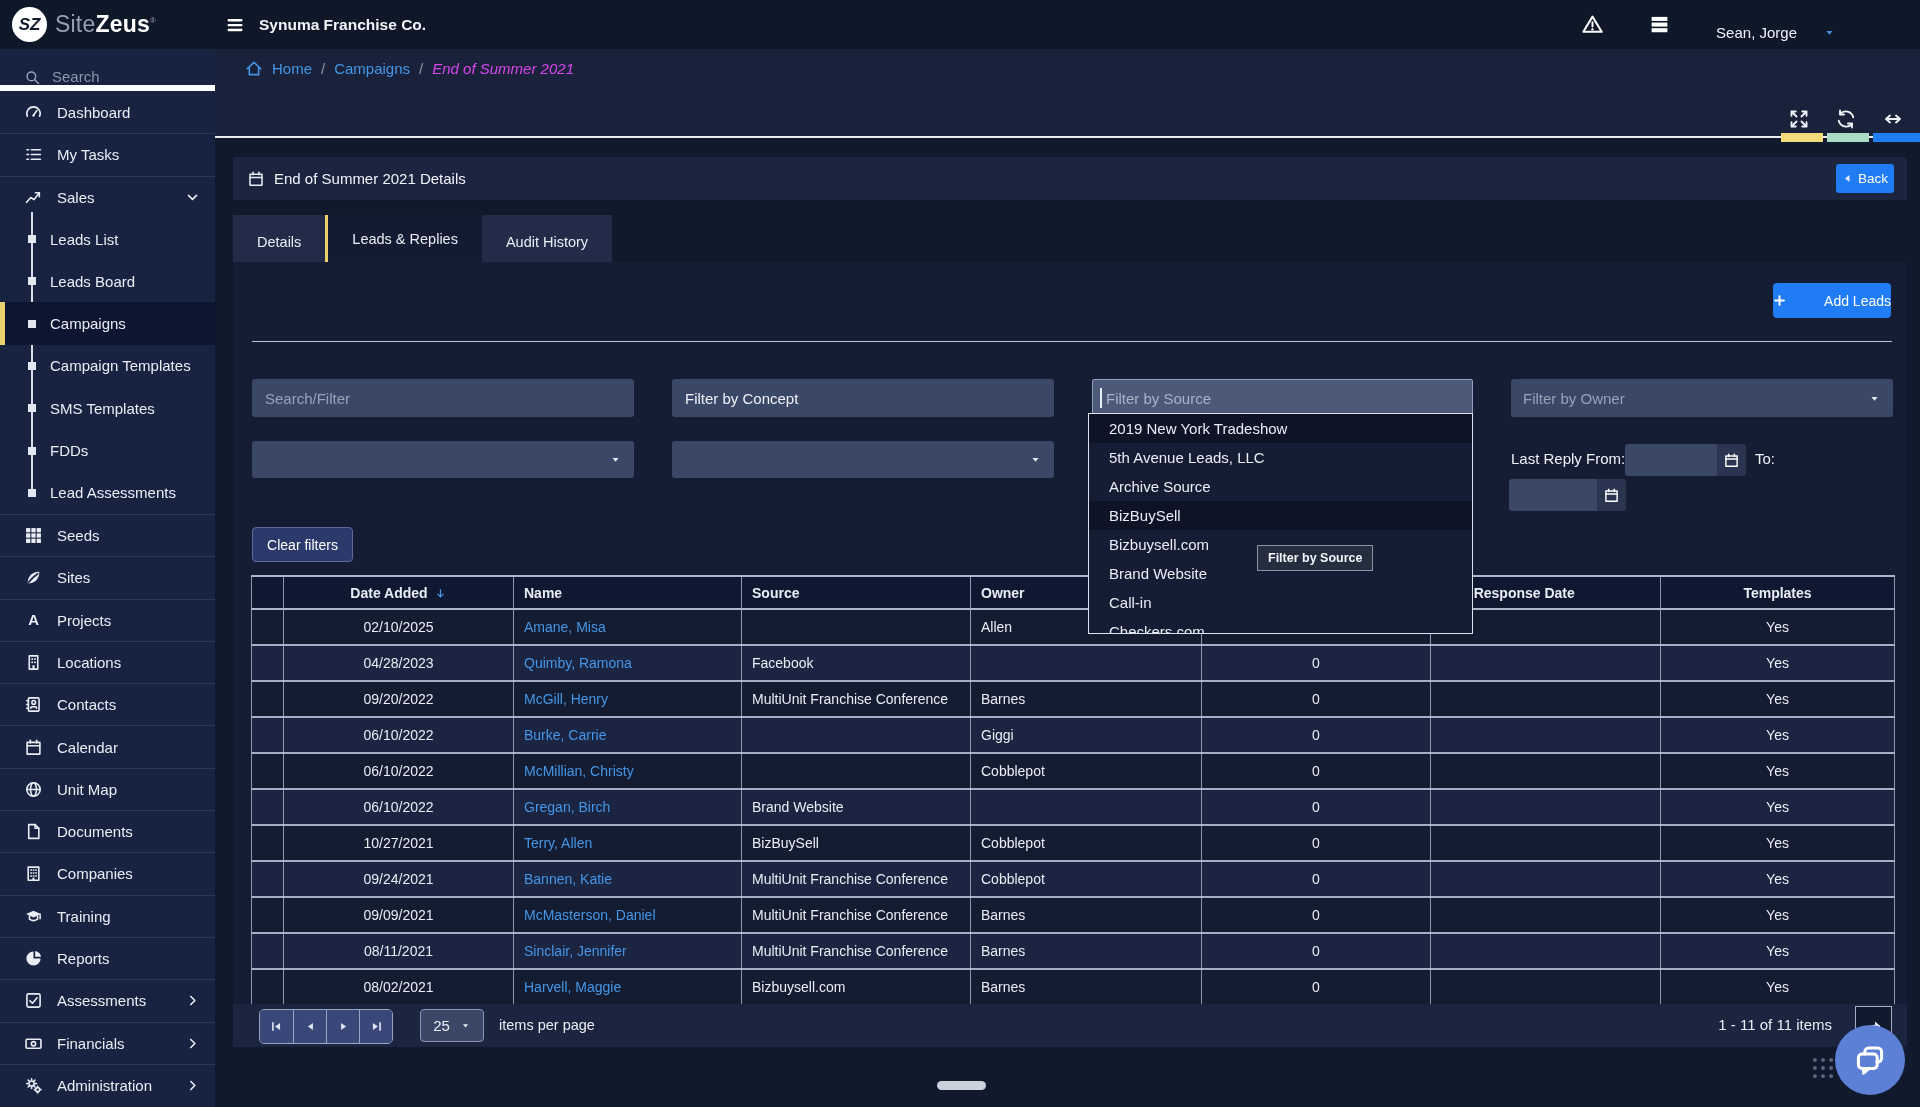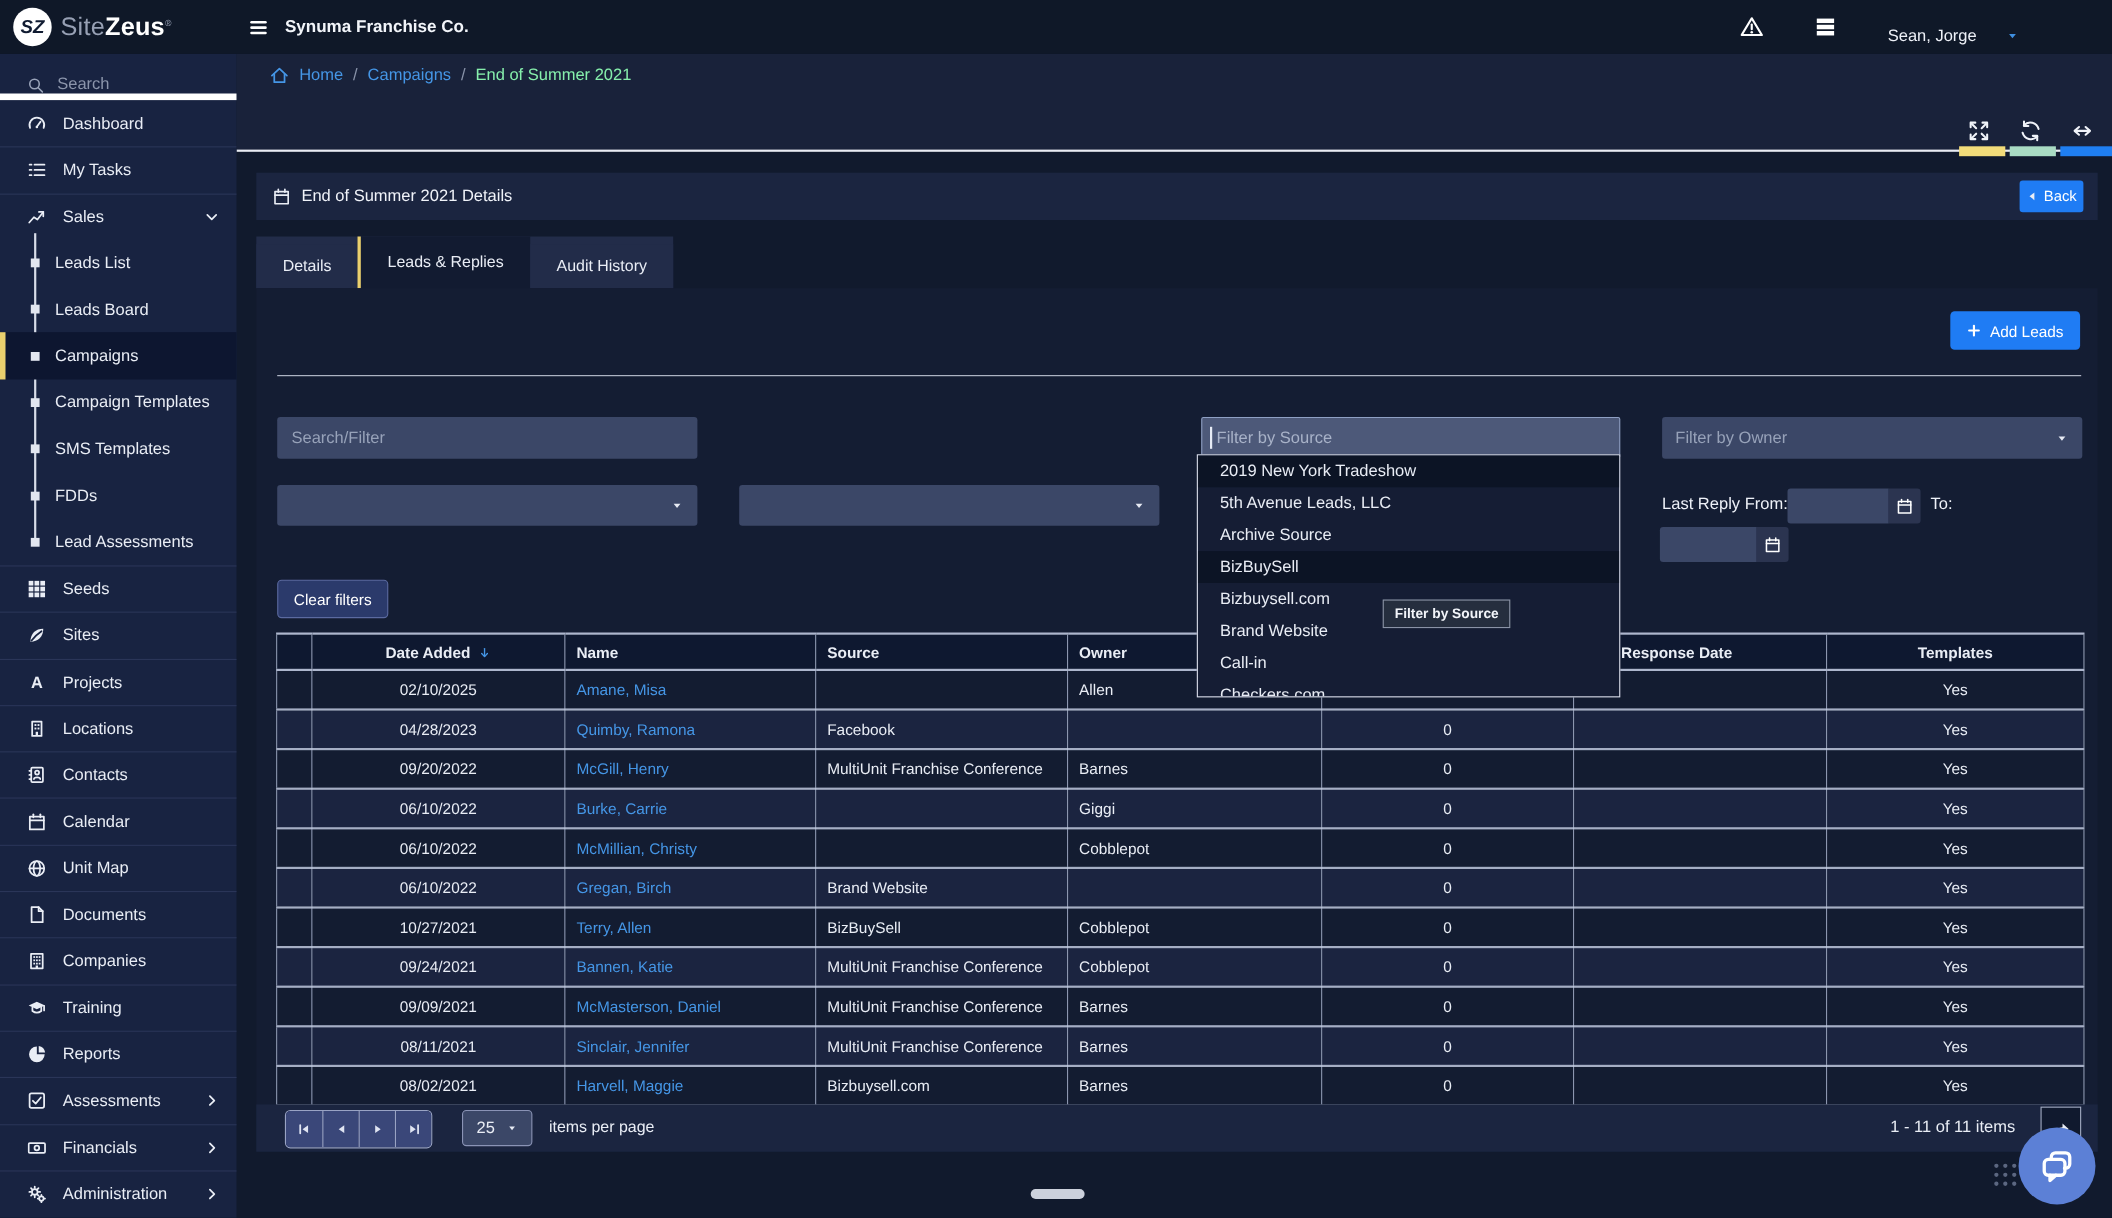--- a/index.html
+++ b/index.html
@@ -41,21 +41,21 @@
   .sb-subitem::before { content:""; position:absolute; left:28px; top:50%; margin-top:-4px; width:8px; height:8px; background:#e2e6f0; }
   .sb-subitem.active { background:#0d1630; }
   .sb-subitem.active::after { content:""; position:absolute; left:0; top:0; bottom:0; width:5px; background:#ead06e; }
 
   
   .crumb-band { position:absolute; left:215px; top:49px; width:1705px; height:88px; background:#19223a; }
   .crumbs { position:absolute; left:30px; top:11px; display:flex; align-items:center; gap:9px; font-size:15px; }
   .crumbs .ic { width:18px; height:17px; color:#4596e6; }
   .crumb-link { color:#4596e6; cursor:pointer; }
   .crumb-sep { color:#8b95ab; }
-  .crumb-cur { color:#86efac; }
+  .crumb-cur { color:#d946ef;font-style:italic; }
   .view-icons { position:absolute; right:17px; bottom:8px; display:flex; gap:27px; }
   .view-icons .ic { width:20px; height:20px; color:#f0f3f9; cursor:pointer; }
 
   .white-line { position:absolute; left:215px; top:136px; width:1705px; height:2px; background:#e9ecf3; }
   .seg { position:absolute; top:133px; height:9px; }
 
   
   .panel-head { position:absolute; left:233px; top:157px; width:1674px; height:43px; background:#1b2540; display:flex; align-items:center; padding-left:15px; gap:10px; }
   .panel-head .ic { width:16px; height:16px; color:#e9edf5; }
   .panel-title { font-size:15px; color:#f0f3f9; }
@@ -64,21 +64,21 @@
   .back-btn .ic { width:11px; height:11px; }
 
   
   .tabs { position:absolute; left:233px; top:215px; height:47px; display:flex; align-items:flex-start; background:#222c49; }
   .tab { height:40px; margin-top:7px; display:flex; align-items:center; justify-content:center; padding:0 24px; font-size:14.5px; cursor:pointer; background:#222c49; white-space:nowrap; }
   .tab.active { height:47px; margin-top:0; background:#121b31; border-left:3px solid #ead06e; }
 
   
   .panel-body { position:absolute; left:233px; top:262px; width:1674px; height:785px; background:#141d33; }
   .add-leads { position:absolute; right:16px; top:21px; width:118px; height:35px; background:#1f7cf4; border-radius:4px;
-    display:flex; align-items:center; justify-content:center; gap:8px; font-size:14px; color:#fff; cursor:pointer; }
+    display:flex; align-items:center; justify-content:space-between; gap:8px; font-size:14px; color:#fff; cursor:pointer; }
   .add-leads .ic { width:13px; height:13px; }
   .divider { position:absolute; left:19px; top:79px; width:1640px; height:1px; background:#dde2ee; opacity:.85; }
 
   .field { position:absolute; background:#3b4767; border:none; outline:none; border-radius:3px; color:#eef1f8;
     font-size:15px; padding:0 13px; font-family:inherit; height:38px; }
   .field::placeholder { color:#97a2b9; }
   .sel { position:absolute; background:#3b4767; border-radius:3px; height:37px; display:flex; align-items:center;
     justify-content:space-between; padding:0 12px; cursor:pointer; font-size:15px;text-align:right; }
   .sel .ph { color:#97a2b9; }
   .sel .ic { width:13px; height:13px; color:#e6eaf3; }
@@ -513,20 +513,21 @@
         <svg viewBox="0 0 16 16" fill="none" stroke="currentColor" stroke-width="1.5" stroke-linecap="round" stroke-linejoin="round" xmlns="http://www.w3.org/2000/svg">
           <line x1="8" y1="2.6" x2="8" y2="13.4" stroke-width="2.4"></line>
           <line x1="2.6" y1="8" x2="13.4" y2="8" stroke-width="2.4"></line>
         </svg>
       </span>
     <span>Add Leads</span>
   </div>
   <div class="divider"></div>
 
   <input class="field" style="left: 19px; top: 117px; width: 382px;" placeholder="Search/Filter">
+  <input class="field" style="left: 439px; top: 117px; width: 382px;" value="Filter by Concept">
   <div class="source-wrap">
     <input placeholder="Filter by Source" style="">
     <div class="caret-bar"></div>
   </div>
   <div class="sel" style="left:1278px; top:117px; width:382px; height:38px;">
     <span class="ph">Filter by Owner</span>
     <span class="ic">
         <svg viewBox="0 0 16 16" fill="none" stroke="currentColor" stroke-width="1.5" stroke-linecap="round" stroke-linejoin="round" xmlns="http://www.w3.org/2000/svg">
           <path d="M4.2 6 h7.6 L8 10.8 Z" fill="currentColor" stroke="none"></path>
         </svg>

